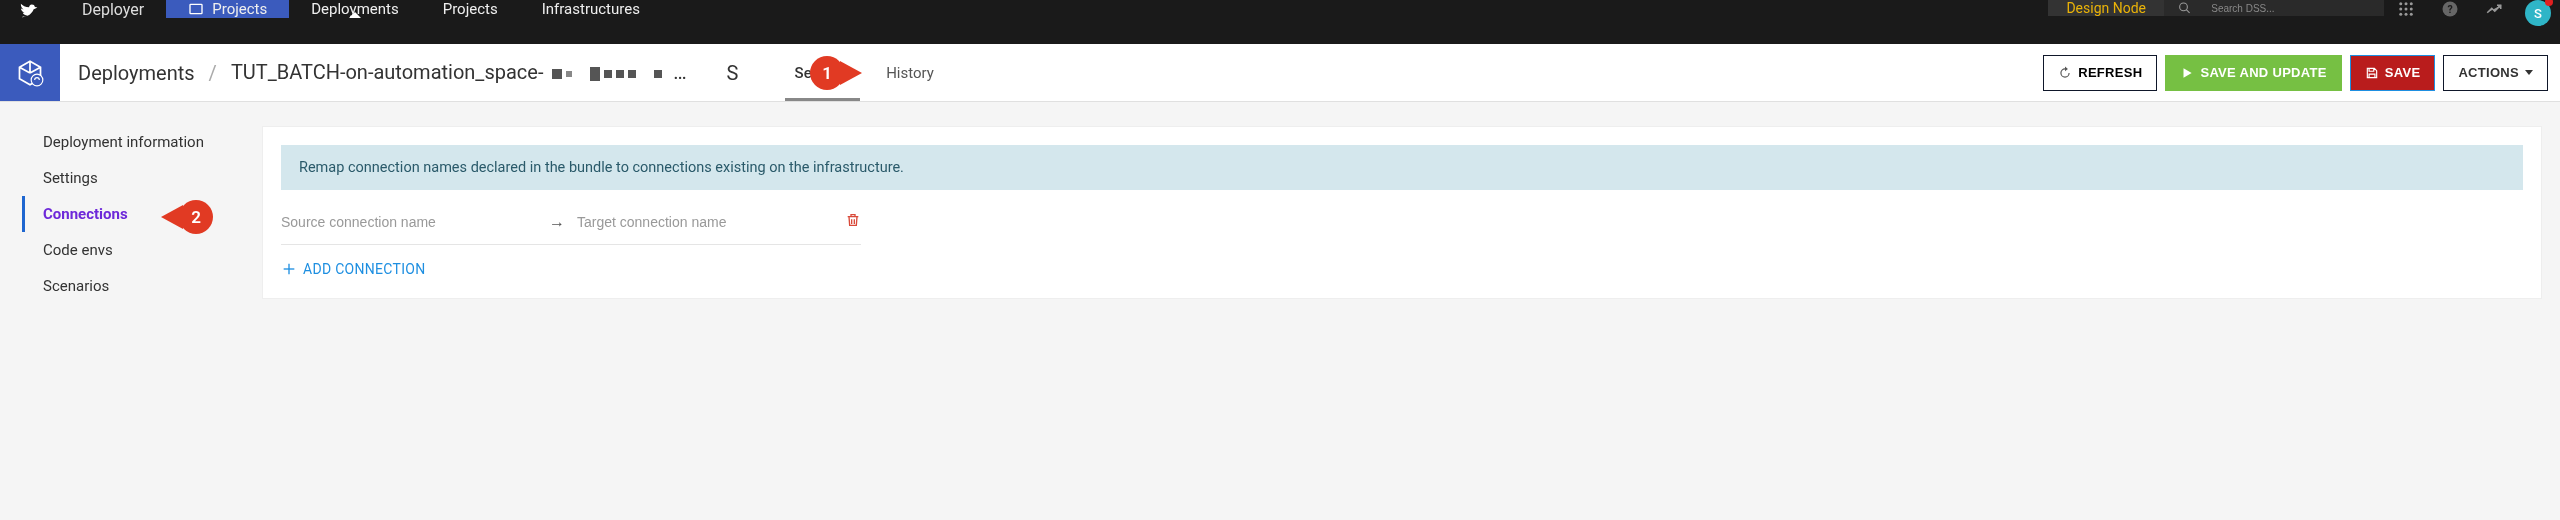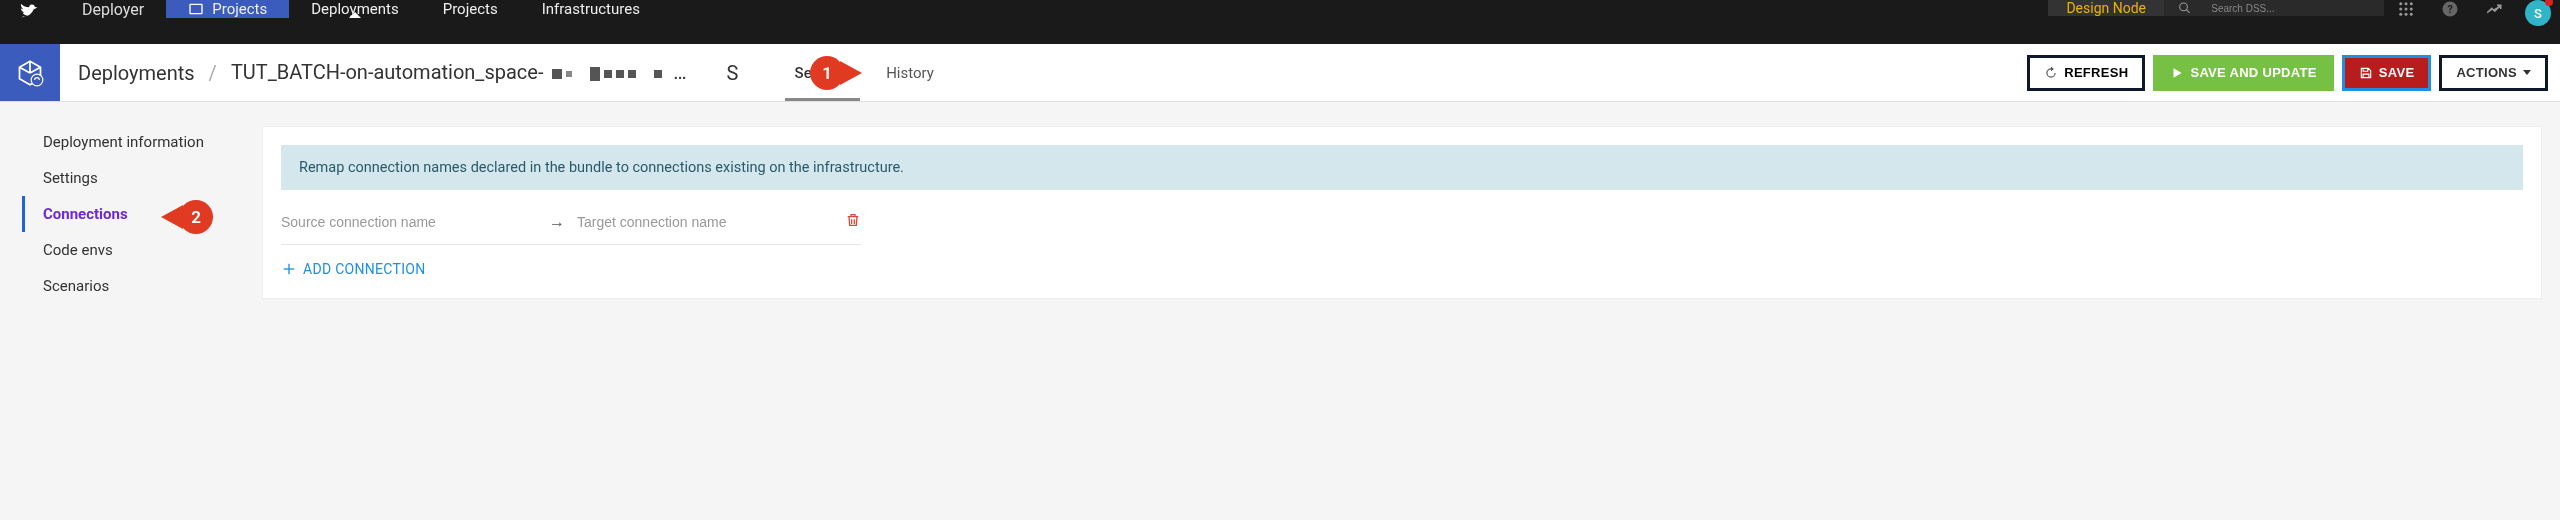--- a/index.html
+++ b/index.html
@@ -39,21 +39,21 @@
   .smudge .b4 { width: 8px; height: 8px; }
   .smudge .b5 { width: 8px; height: 8px; }
   .smudge-dots { color: #333; margin-left: 6px; font-size: 20px; }
 
   .headerbar-tabs { display: flex; align-items: stretch; margin-left: 40px; height: 100%; }
   .header-tab { padding: 0 18px; display: flex; align-items: center; color: #555; font-size: 15px; cursor: pointer; position: relative; }
   .header-tab.active { color: #333; font-weight: 500; }
   .header-tab.active::after { content: ""; position: absolute; bottom: 0; left: 8px; right: 8px; height: 3px; background: #888; }
 
   .headerbar-spacer { flex: 1; }
-  .btn { height: 36px; padding: 0 14px; border: 3px solid #0f172a; background: #fff; display: inline-flex; align-items: center; font-size: 13px; font-weight: 700; cursor: pointer; letter-spacing: 0.3px; margin-left: 8px; }
+  .btn { height: 36px; padding: 0 14px; border: 1px solid #0f172a; background: #fff; display: inline-flex; align-items: center; font-size: 13px; font-weight: 700; cursor: pointer; letter-spacing: 0.3px; margin-left: 8px; }
   .btn svg { margin-right: 6px; }
   .btn.green { background: #76c043; border-color: #76c043; color: #fff; }
   .btn.blue { background: #b91c1c; border-color: #1e8fe1; color: #fff; }
   .btn.refresh svg { fill: #555; width: 14px; height: 14px; }
   .btn.green svg, .btn.blue svg { fill: #fff; width: 14px; height: 14px; }
   .btn.actions { color: #333; }
   .btn.actions .caret { margin-left: 6px; width: 0; height: 0; border-left: 4px solid transparent; border-right: 4px solid transparent; border-top: 5px solid #333; }
 
   
   .main { display: flex; align-items: flex-start; padding-left: 22px; }

